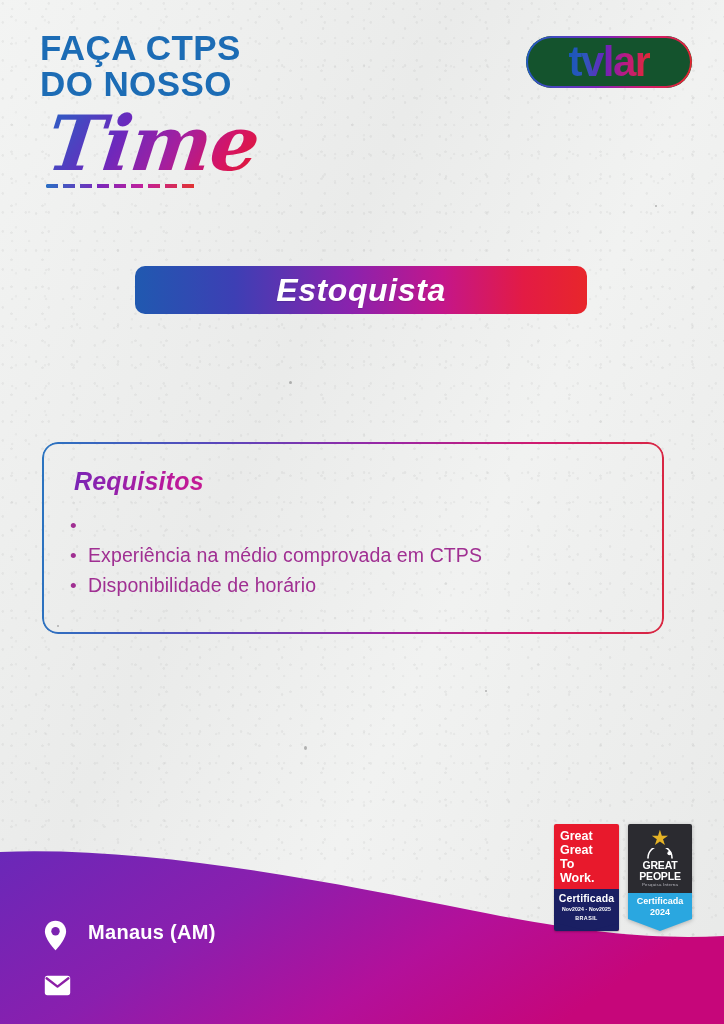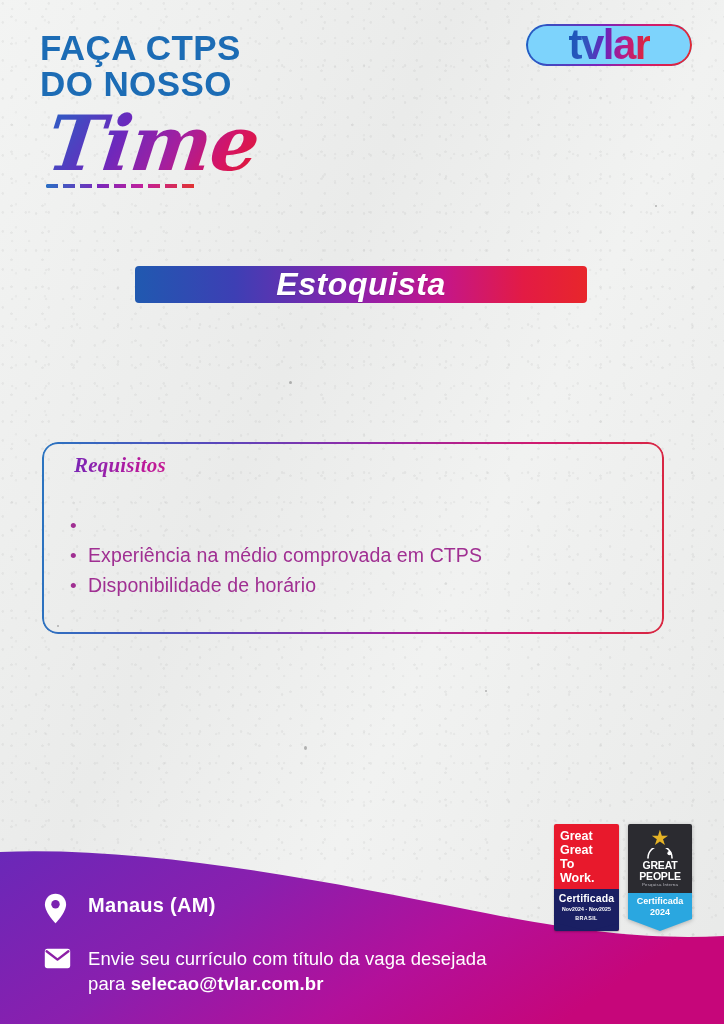--- a/index.html
+++ b/index.html
@@ -77,25 +77,25 @@
     background-image: linear-gradient(90deg, #2a6fc4 0%, #7a28bb 35%, #c2209a 65%, #e2342f 100%);
     -webkit-mask-image: repeating-linear-gradient(90deg, #000 0 12px, transparent 12px 17px);
     mask-image: repeating-linear-gradient(90deg, #000 0 12px, transparent 12px 17px);
     border-radius: 1px;
   }
 
   
   .logo {
     position: absolute;
     right: 32px;
-    top: 24px;
+    top: 36px;
     width: 166px;
-    height: 42px;
+    height: 52px;
     border-radius: 29px;
-    background: #7dd3fc;
+    background: #14532d;
     display: flex;
     align-items: center;
     justify-content: center;
     box-sizing: border-box;
   }
   .logo::before {
     content: "";
     position: absolute;
     inset: 0;
     border-radius: 29px;
@@ -119,22 +119,22 @@
     color: transparent;
     -webkit-text-fill-color: transparent;
   }
 
   
   .role-banner {
     position: absolute;
     left: 135px;
     top: 266px;
     width: 452px;
-    height: 37px;
-    border-radius: 4px;
+    height: 48px;
+    border-radius: 10px;
     background-image: linear-gradient(90deg, #2059b0 0%, #3d3fb4 22%, #8b22ad 48%, #c4168a 68%, #e31b44 86%, #e8262b 100%);
     display: flex;
     align-items: center;
     justify-content: center;
   }
   .role-text {
     color: #ffffff;
     font-size: 32px;
     font-weight: bold;
     font-style: italic;
@@ -161,30 +161,29 @@
     background: linear-gradient(93deg, #2a74c0 0%, #5a46bb 28%, #9b26a4 55%, #cf1a70 78%, #d92740 100%);
     -webkit-mask: linear-gradient(#000 0 0) content-box, linear-gradient(#000 0 0);
     -webkit-mask-composite: xor;
     mask: linear-gradient(#000 0 0) content-box, linear-gradient(#000 0 0);
     mask-composite: exclude;
     pointer-events: none;
   }
   .req-title {
     position: absolute;
     left: 32px;
-    top: 11px;
-    font-size: 21px;
+    top: 25px;
+    font-size: 25px;
     font-weight: bold;
     font-style: italic;
     letter-spacing: .2px;
     background-image: linear-gradient(90deg, #7a25b5 0%, #9c1fa8 40%, #bb189a 75%, #c41b93 100%);
     -webkit-background-clip: text;
     background-clip: text;
     color: transparent;
-    font-family: Liberation Serif, serif;
     -webkit-text-fill-color: transparent;
   }
   .req-list {
     position: absolute;
     left: 28px;
     top: 70px;
     margin: 0;
     padding: 0;
     list-style: none;
   }
@@ -435,20 +434,16 @@
       </span>
       <span class="location-label">Manaus (AM)</span>
     </div>
     <div class="contact-row email">
       <span class="icon-slot">
         <svg width="27" height="21" viewBox="0 0 27 21">
           <rect x="0.8" y="0.8" width="25.4" height="19.4" rx="2.6" fill="#ffffff"></rect>
           <path d="M2.6,3.2 L13.5,11.6 L24.4,3.2" fill="none" stroke="#8c1fa6" stroke-width="2.4" stroke-linecap="round" stroke-linejoin="round"></path>
         </svg>
       </span>
-      <span class="email-text">
-        <span>Envie seu currículo com título da vaga desejada</span><br>
-        <span>para </span><b>selecao@tvlar.com.br</b>
-      </span>
     </div>
   </div>
 
 </div>
 
 </body></html>

